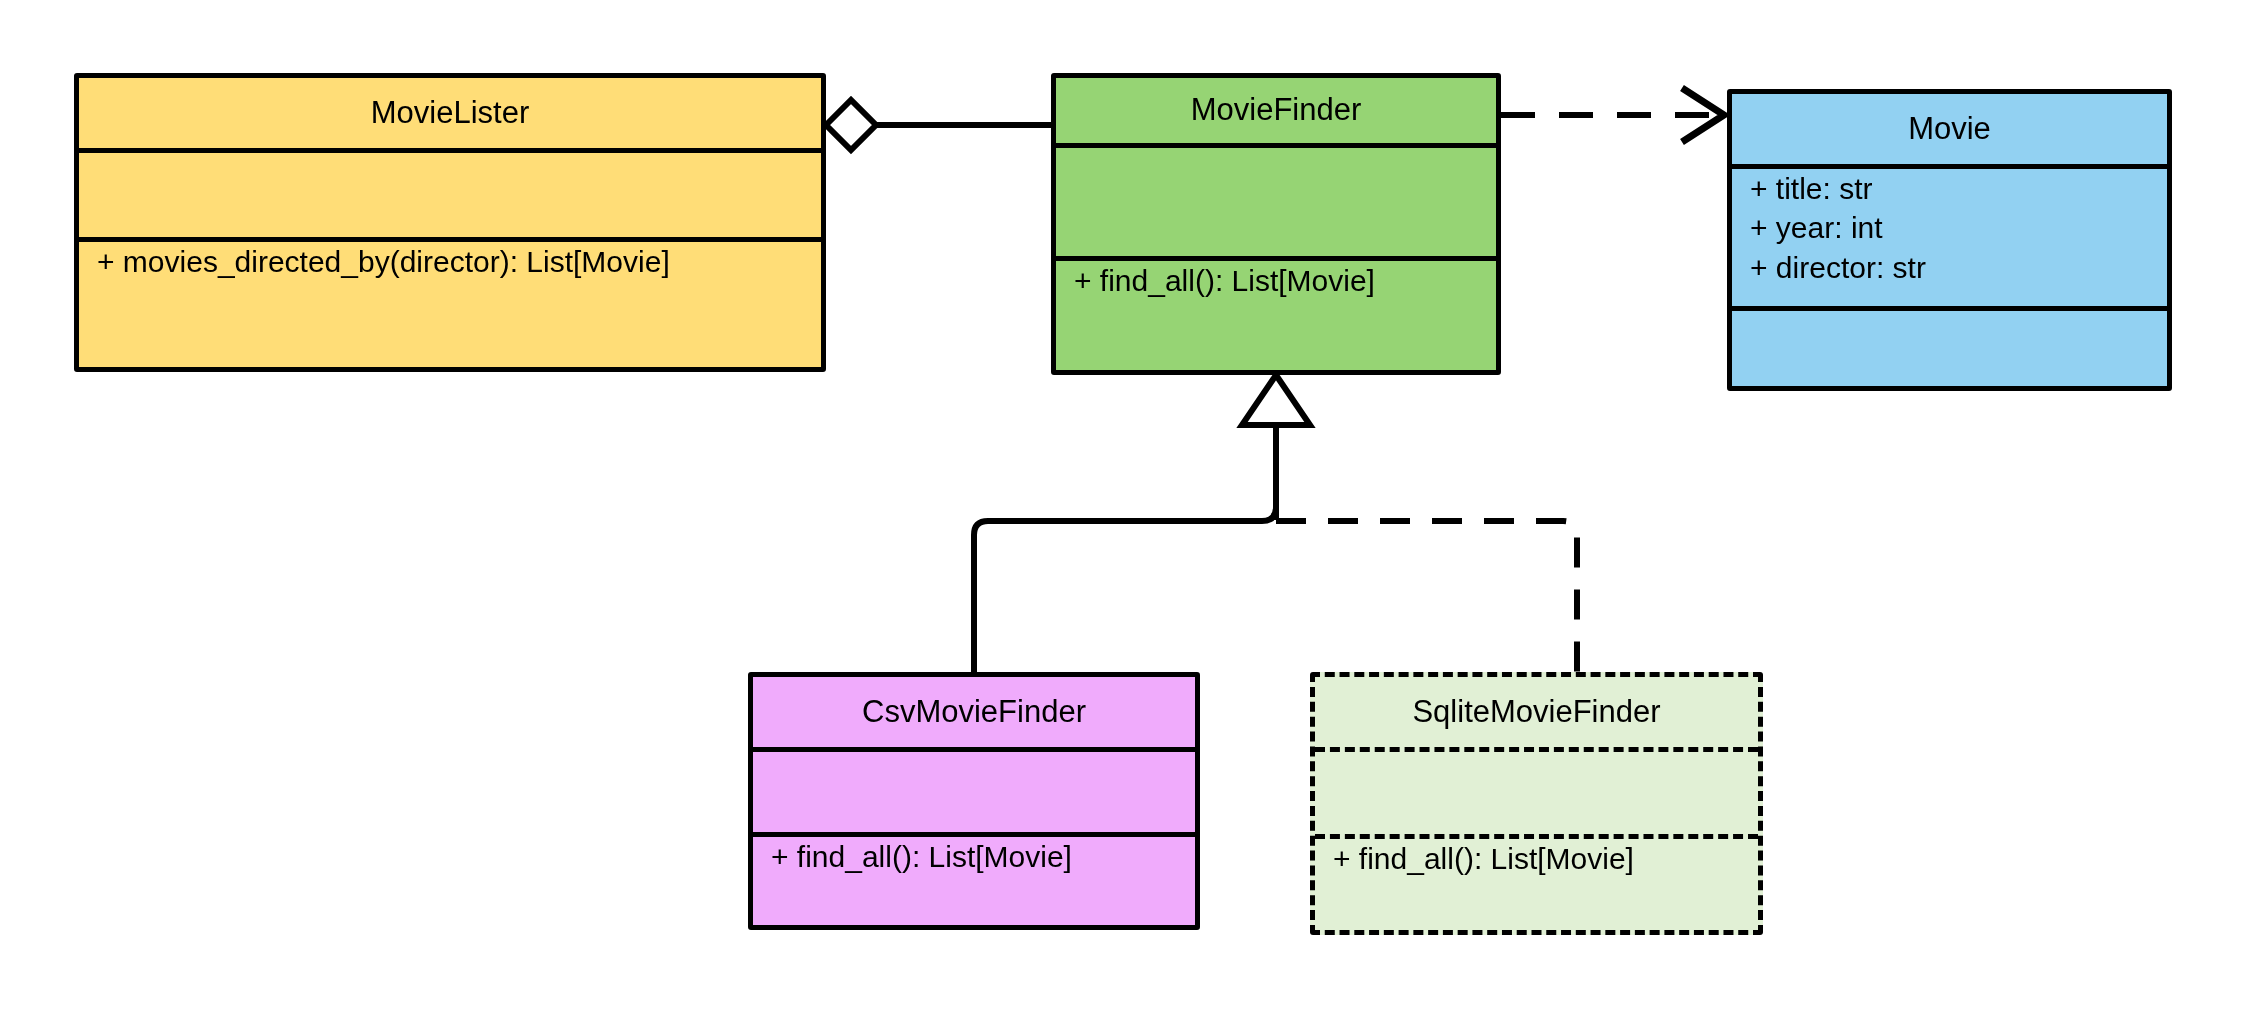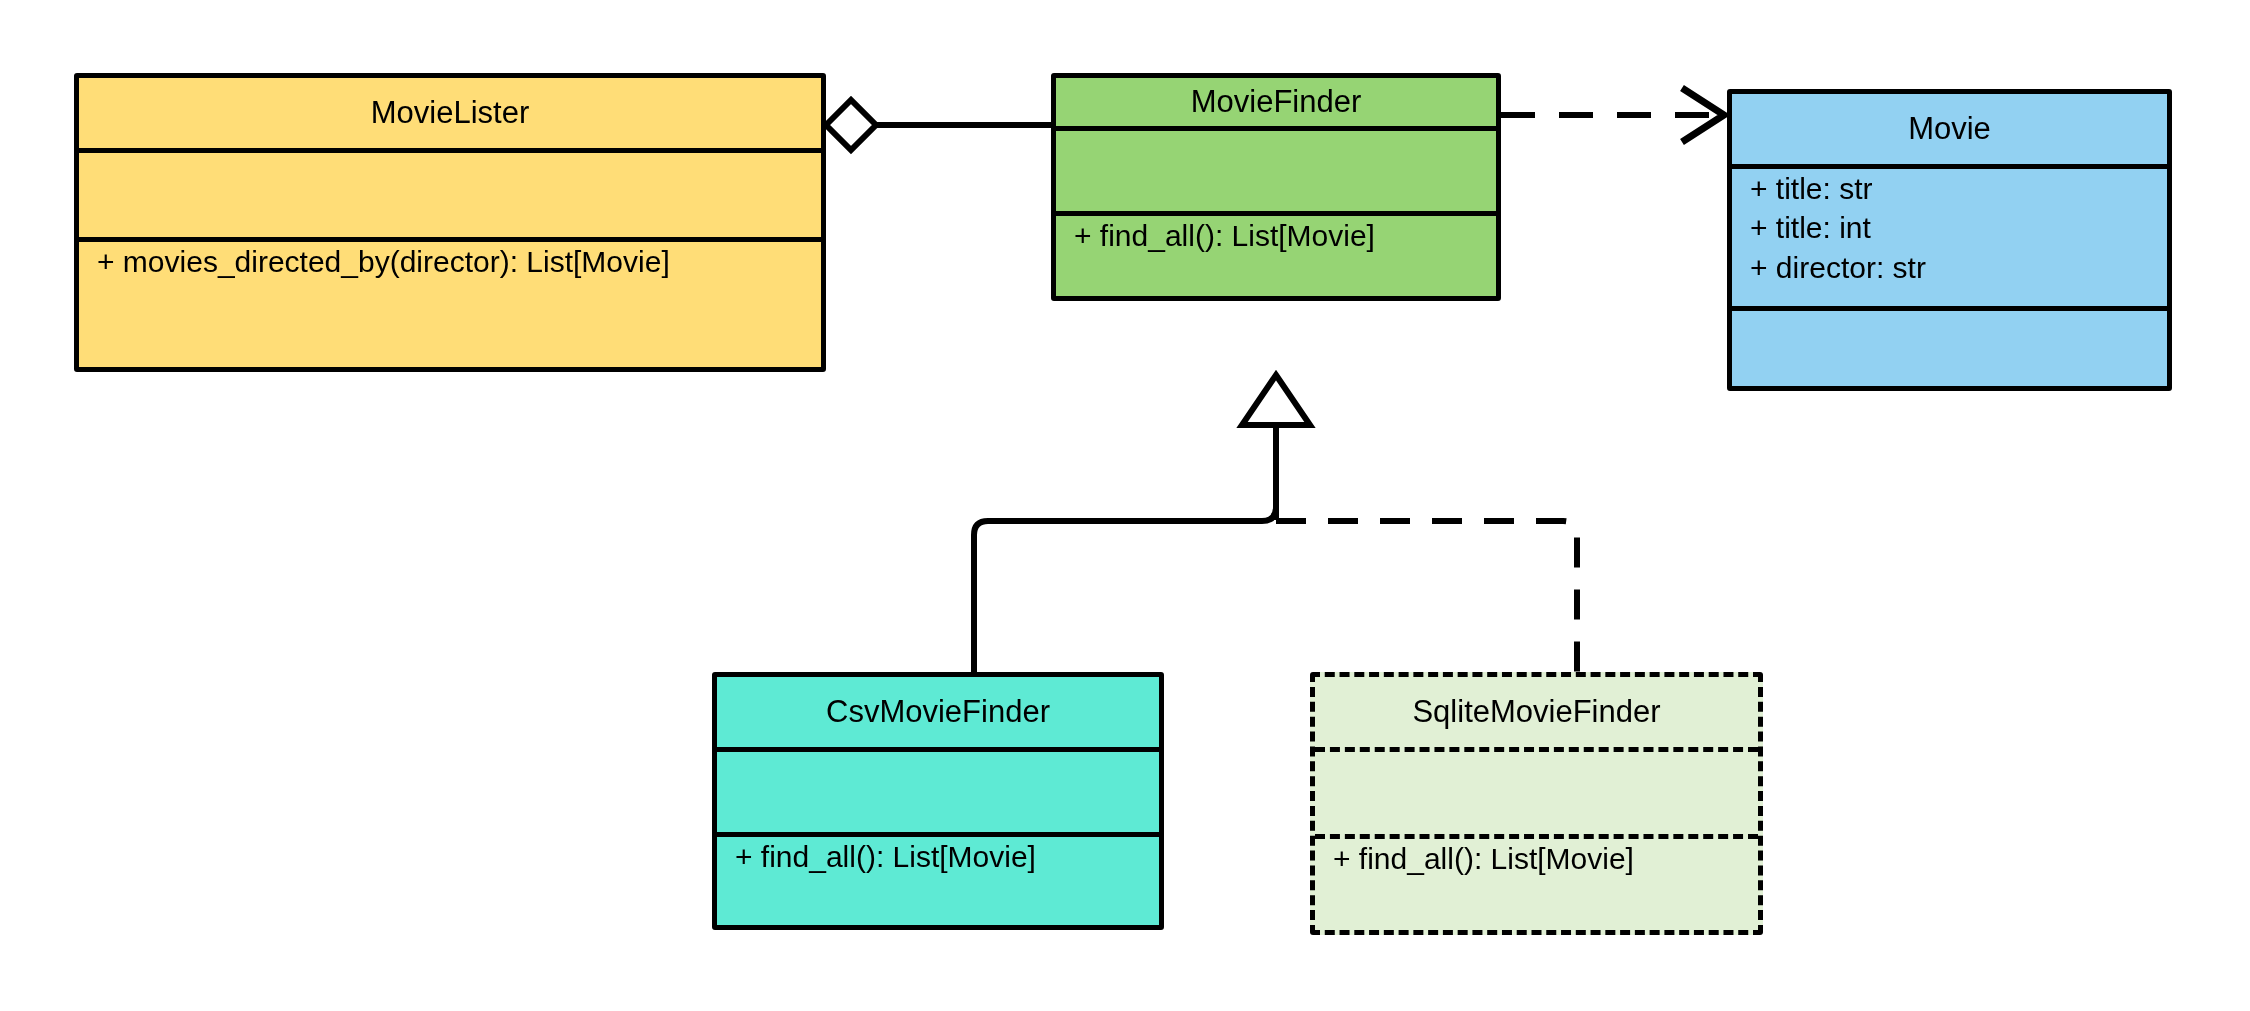--- a/index.html
+++ b/index.html
@@ -116,43 +116,43 @@
   <div class="uml-class" style="left:74px; top:73px; width:752px; height:299px; background:#FFDD77;">
     <div class="compartment name-compartment" style="height:72px;">
       <span class="class-title">MovieLister</span>
     </div>
     <div class="compartment divided member-list" style="height:93px;"></div>
     <div class="compartment divided member-list" style="height:134px;gap:10px;">
       <span class="member">+ movies_directed_by(director): List[Movie]</span>
     </div>
   </div>
 
-  <div class="uml-class" style="left:1051px; top:73px; width:450px; height:228px; background:#96D474;">
+  <div class="uml-class" style="left:1051px; top:73px; width:450px; height:302px; background:#96D474;">
     <div class="compartment name-compartment" style="height:67px;">
       <span class="class-title">MovieFinder</span>
     </div>
     <div class="compartment divided member-list" style="height:117px;"></div>
     <div class="compartment divided member-list" style="height:118px;">
       <span class="member">+ find_all(): List[Movie]</span>
     </div>
   </div>
 
   <div class="uml-class" style="left:1727px; top:89px; width:445px; height:302px; background:#92D1F2;">
     <div class="compartment name-compartment" style="height:72px;">
       <span class="class-title">Movie</span>
     </div>
     <div class="compartment divided member-list" style="height:147px;">
       <span class="member">+ title: str</span>
-      <span class="member">+ title: int</span>
+      <span class="member">+ year: int</span>
       <span class="member">+ director: str</span>
     </div>
     <div class="compartment divided member-list" style="height:83px;"></div>
   </div>
 
-  <div class="uml-class" style="left:712px; top:672px; width:452px; height:258px; background:#5eead4;">
+  <div class="uml-class" style="left:748px; top:672px; width:452px; height:258px; background:#f0abfc;">
     <div class="compartment name-compartment" style="height:73px;">
       <span class="class-title">CsvMovieFinder</span>
     </div>
     <div class="compartment divided member-list" style="height:88px;"></div>
     <div class="compartment divided member-list" style="height:97px;">
       <span class="member">+ find_all(): List[Movie]</span>
     </div>
   </div>
 
   <div class="uml-class dashed" style="left:1310px; top:672px; width:453px; height:263px; background:#E1F0D5;">

